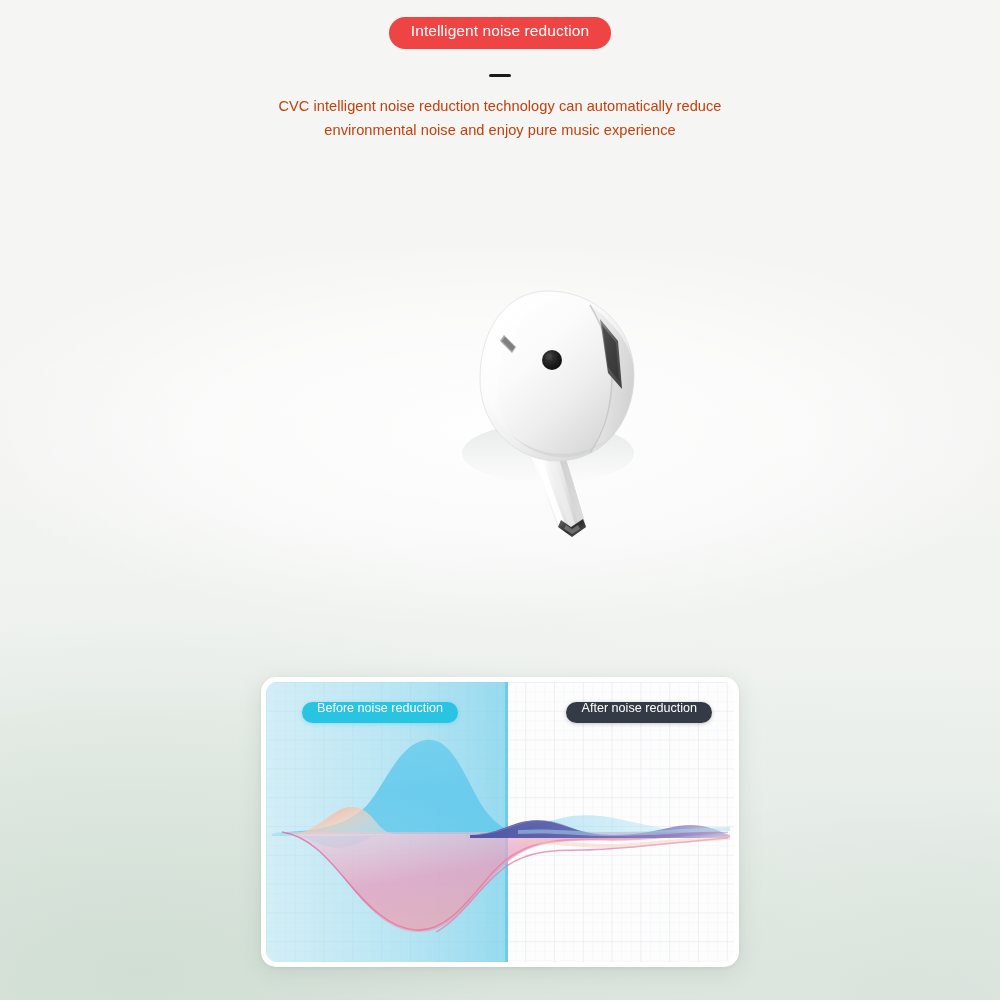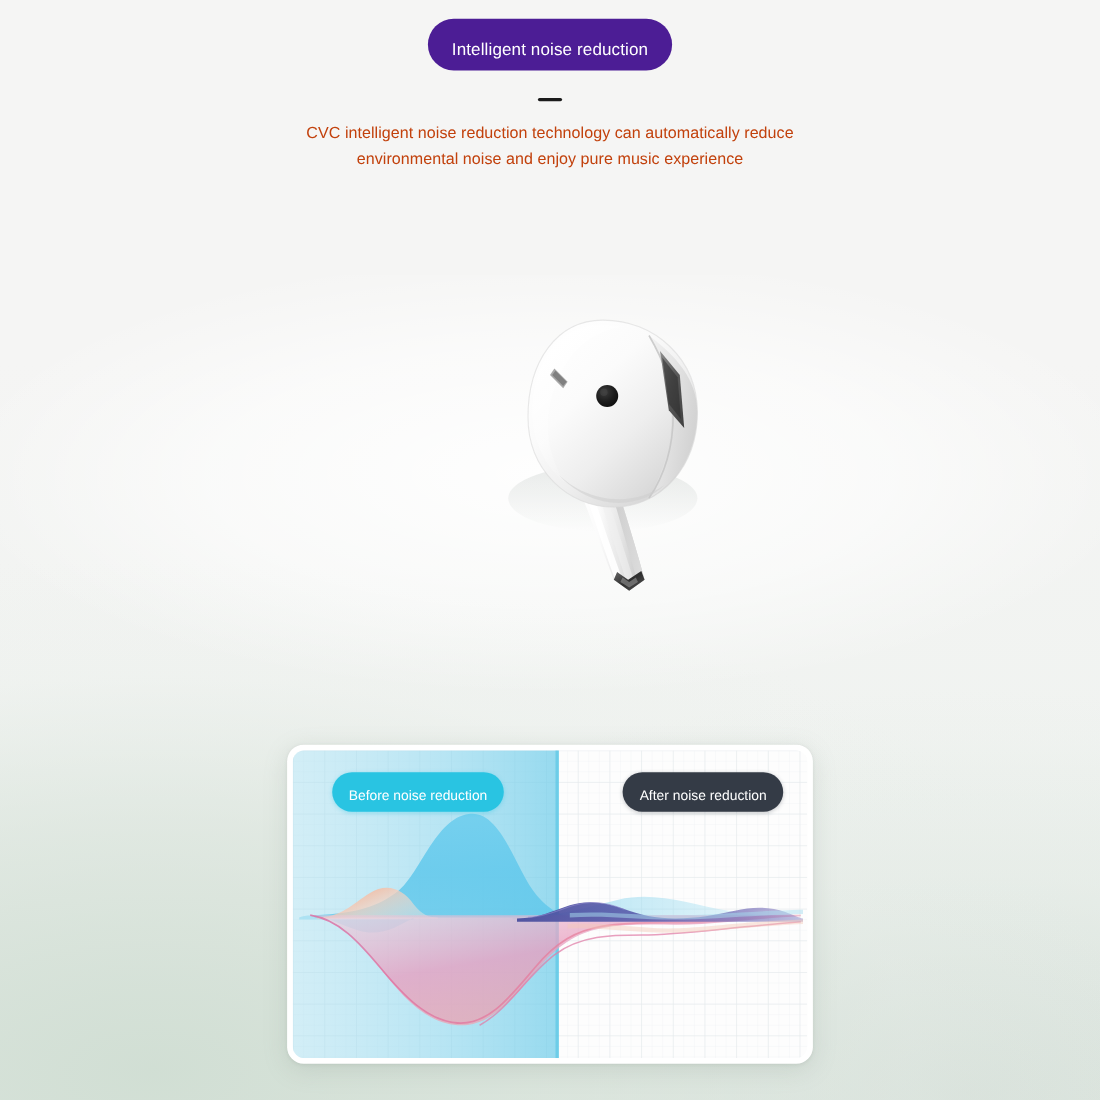--- a/index.html
+++ b/index.html
@@ -20,22 +20,22 @@
       linear-gradient(to bottom, rgba(245,245,244,0) 0%, rgba(236,241,237,.55) 52%, rgba(223,231,225,.95) 100%);
   }
   .bg-sheen{
     position:absolute;left:0;top:250px;width:1000px;height:430px;
     background:radial-gradient(70% 60% at 50% 42%, rgba(255,255,255,.92) 0%, rgba(255,255,255,.55) 45%, rgba(255,255,255,0) 78%);
   }
 
   
   .header{position:absolute;left:0;top:0;width:1000px;text-align:center;}
   .pill-badge{
-    display:inline-block;background:#4c1d95;color:#fff;
-    font-size:15.5px;line-height:1;padding:21px 22px 10px;border-radius:999px;
+    display:inline-block;background:#ef4444;color:#fff;
+    font-size:15.5px;line-height:1;padding:6px 22px 10px;border-radius:999px;
     letter-spacing:.1px;margin-top:17px;
   }
   .headline{
     margin:18px 0 0;font-size:33px;line-height:1.15;font-weight:700;
     color:#141414;letter-spacing:-.3px;
   }
   .divider{width:22px;height:3.5px;background:#1b1b1b;border-radius:2px;margin:25px auto 0;}
   .subcopy{
     margin:18px auto 0;width:500px;font-size:14.6px;line-height:1.62;
     color:#c2410c;letter-spacing:.05px;
@@ -51,21 +51,21 @@
   .card{
     position:absolute;left:261px;top:677px;width:478px;height:290px;
     background:#ffffff;border-radius:15px;
     box-shadow:0 5px 22px rgba(125,140,130,.20), 0 1px 3px rgba(120,135,125,.14);
     padding:5px;box-sizing:border-box;overflow:hidden;
   }
   .card-inner{position:relative;width:100%;height:100%;border-radius:11px;overflow:hidden;background:#fdfdfd;}
   .card-waves{position:absolute;inset:0;width:100%;height:100%;}
   .tag{
     position:absolute;top:20px;font-size:12.6px;line-height:1;color:#fff;
-    padding:15px 15px 8px;border-radius:999px;white-space:nowrap;z-index:6;
+    padding:0 15px 8px;border-radius:999px;white-space:nowrap;z-index:6;
   }
   .tag-before{left:36px;background:#29c4e2;box-shadow:0 1px 4px rgba(41,196,226,.35);}
   .tag-after{right:22px;background:#343b46;box-shadow:0 1px 4px rgba(52,59,70,.28);}
 </style>
 </head>
 <body>
 
 <div id="stage">
 
   <div class="bg-base"></div>

